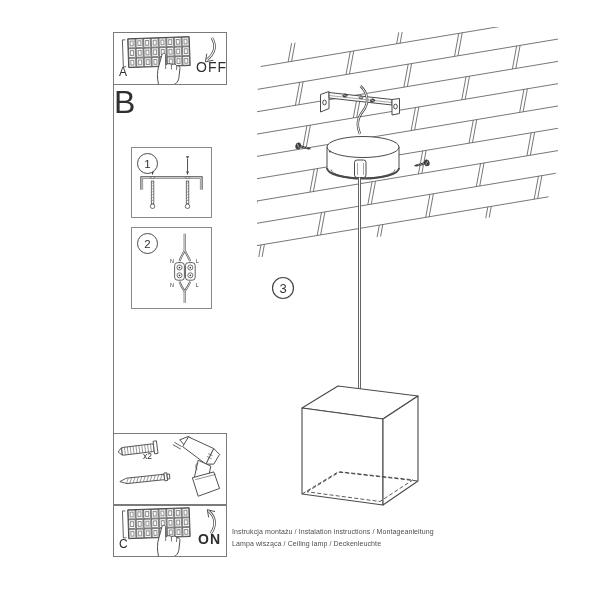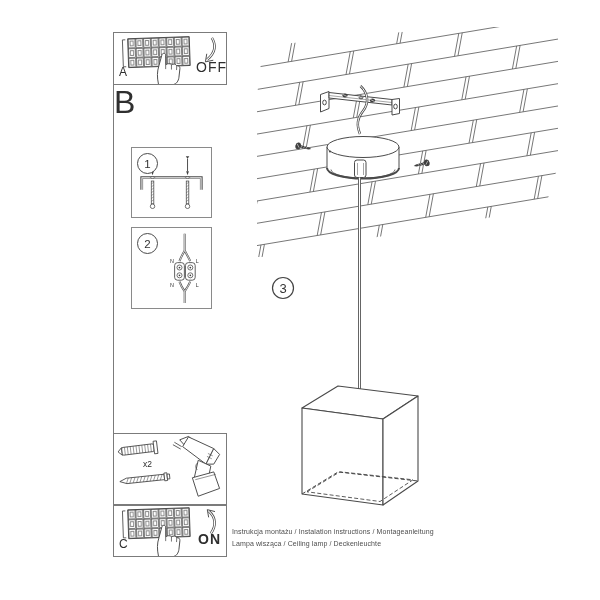--- a/index.html
+++ b/index.html
@@ -223,21 +223,21 @@
         <polygon points="15,6 24,2.5 33,10 23,15"></polygon>
         <polygon points="24,3 50,15 42,31 18,13"></polygon>
         <polygon points="50,15 56,21 50,31 42,31"></polygon>
         <path d="M44 20 L49 22.5 M43 23 L48 25.5" fill="none" stroke-width="0.6"></path>
         <polygon points="34,27 47,33 43,52 30,45"></polygon>
         <path d="M33 30 C31 32 31 35 33 37" fill="none" stroke-width="0.8"></path>
         <polygon points="28,45 50,39 56,56 34,64"></polygon>
         <path d="M31 47 L52 41.5" fill="none" stroke-width="0.6"></path>
       </g>
     </svg>
-    <span class="abs" style="left:29px;top:25px;font-size:8.5px;color:#2e2e2e;">x2</span>
+    <span class="abs" style="left:29px;top:17px;font-size:8.5px;color:#2e2e2e;">x2</span>
   </div>
 
   <div class="frame" style="left:113px;top:505px;width:114px;height:52px;">
     <svg class="icon-svg" viewBox="0 0 114 52">
       <defs>
         <pattern id="cellsC" width="8" height="10" patternUnits="userSpaceOnUse">
           <rect x="0.5" y="0.5" width="7" height="9" fill="none" stroke="#4a4a4a" stroke-width="0.7"></rect>
           <rect x="2.2" y="2.7" width="3.6" height="4.6" fill="none" stroke="#4a4a4a" stroke-width="0.7"></rect>
         </pattern>
       </defs>

